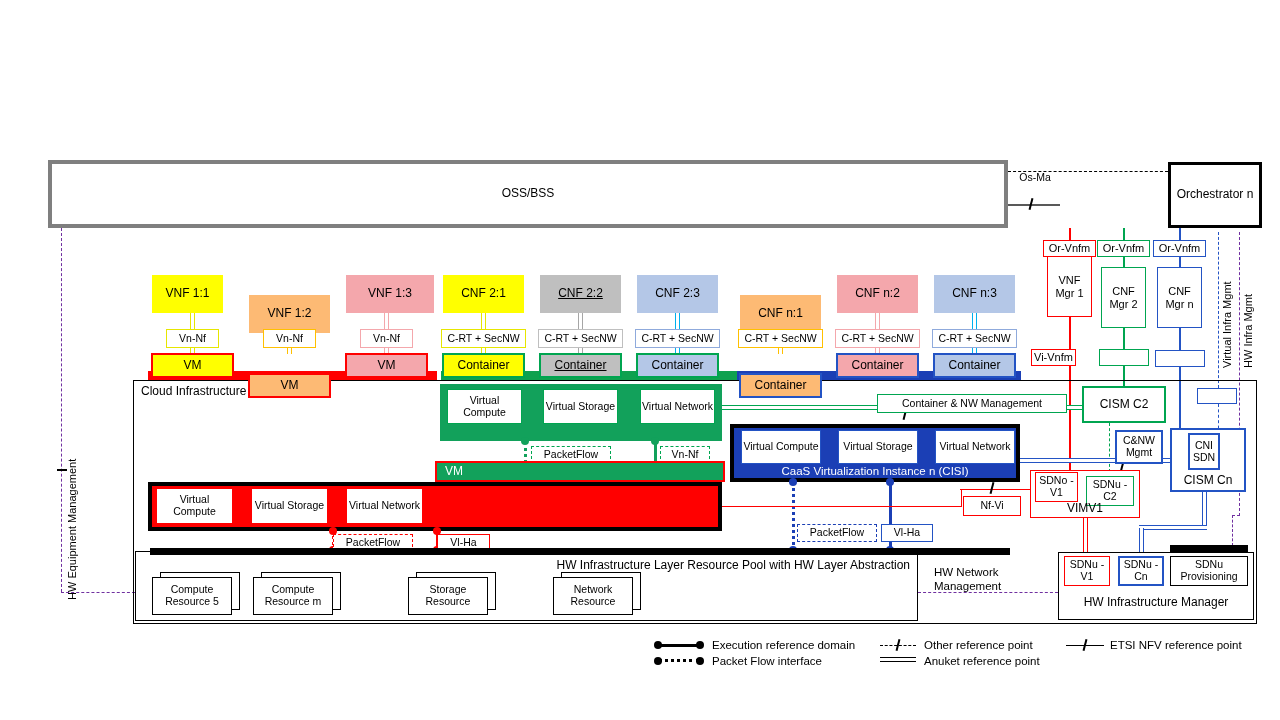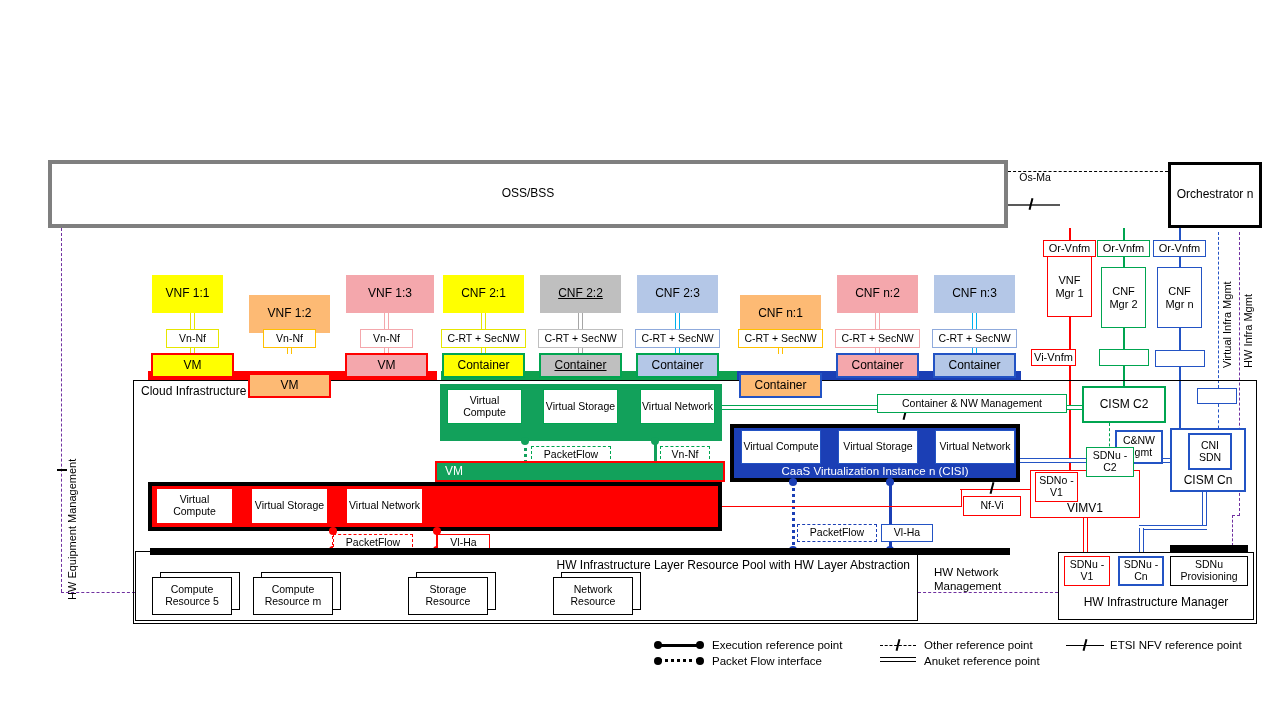--- a/index.html
+++ b/index.html
@@ -174,27 +174,27 @@
   <div class="a tick" style="left:904px;top:408px;"></div>
   <div class="a bx f10 b-grn" style="left:877px;top:394px;width:190px;height:19px;border-width:1px;">Container &amp; NW Management</div>
   <div class="a bx f12 b-grn" style="left:1082px;top:386px;width:84px;height:37px;border-width:2px;">CISM C2</div>
   <div class="a" style="left:1109px;top:423px;height:49px;border-left:1.5px dashed #00A550;"></div>
 
   <div class="a dlh b-blu" style="left:1020px;top:458px;width:150px;"></div>
   <div class="a tick" style="left:1121px;top:461px;"></div>
   <div class="a bx f10 b-blu" style="left:1115px;top:430px;width:48px;height:34px;border-width:2px;">C&amp;NW Mgmt</div>
 
   <div class="a bx b-blu" style="left:1170px;top:428px;width:76px;height:64px;border-width:2px;"></div>
-  <div class="a bx f10 b-blu" style="left:1188px;top:433px;width:44px;height:37px;border-width:2px;">CNI SDN</div>
+  <div class="a bx f10 b-blu" style="left:1188px;top:433px;width:32px;height:37px;border-width:2px;">CNI SDN</div>
   <div class="a bx nob f12" style="left:1172px;top:472px;width:72px;height:17px;">CISM Cn</div>
   <div class="a bx b-blu" style="left:1197px;top:388px;width:40px;height:16px;"></div>
 
   <div class="a bx b-red" style="left:1030px;top:470px;width:110px;height:48px;"></div>
   <div class="a bx f10 b-red" style="left:1035px;top:472px;width:43px;height:30px;">SDNo -V1</div>
-  <div class="a bx f10 b-grn" style="left:1086px;top:447px;width:48px;height:30px;">SDNu -C2</div>
+  <div class="a bx f10 b-grn" style="left:1086px;top:476px;width:48px;height:30px;">SDNu -C2</div>
   <div class="a bx nob f12" style="left:1030px;top:501px;width:110px;height:15px;">VIMV1</div>
 
   <div class="a dlv b-red" style="left:1083px;top:518px;height:38px;"></div>
   <div class="a dlv b-blu" style="left:1202px;top:492px;height:38px;"></div>
   <div class="a dlh b-blu" style="left:1139px;top:525px;width:68px;"></div>
   <div class="a dlv b-blu" style="left:1139px;top:528px;height:28px;"></div>
 
   <div class="a" style="left:135px;top:551px;width:783px;height:70px;border:1.25px solid #000;"></div>
   <div class="a" style="left:150px;top:548px;width:860px;height:7px;background:#000;"></div>
   <div class="a bx nob f12 right" style="left:420px;top:558px;width:490px;height:15px;">HW Infrastructure Layer Resource Pool with HW Layer Abstraction</div>
@@ -215,21 +215,21 @@
   <div class="a bx f10 b-red" style="left:1064px;top:556px;width:46px;height:30px;">SDNu -V1</div>
   <div class="a bx f10 b-blu" style="left:1118px;top:556px;width:46px;height:30px;border-width:2px;">SDNu -Cn</div>
   <div class="a" style="left:1170px;top:545px;width:78px;height:8px;background:#000;"></div>
   <div class="a bx f10" style="left:1170px;top:556px;width:78px;height:30px;border-width:1.25px;">SDNu Provisioning</div>
   <div class="a bx nob f12" style="left:1060px;top:594px;width:192px;height:18px;">HW Infrastructure Manager</div>
 
 
   <div class="a" style="left:658px;top:644px;width:42px;height:3px;background:#000;"></div>
   <div class="a dot" style="left:654px;top:641px;background:#000;"></div>
   <div class="a dot" style="left:696px;top:641px;background:#000;"></div>
-  <div class="a bx nob left" style="left:712px;top:638px;width:160px;height:14px;font-size:11.5px;">Execution reference point</div>
+  <div class="a bx nob left" style="left:712px;top:638px;width:160px;height:14px;font-size:11.5px;">Execution reference domain</div>
 
   <div class="a" style="left:658px;top:659px;width:42px;border-top:3px dotted #000;"></div>
   <div class="a dot" style="left:654px;top:657px;background:#000;"></div>
   <div class="a dot" style="left:696px;top:657px;background:#000;"></div>
   <div class="a bx nob left" style="left:712px;top:654px;width:160px;height:14px;font-size:11.5px;">Packet Flow interface</div>
 
   <div class="a" style="left:880px;top:645px;width:36px;border-top:1.5px dashed #000;"></div>
   <div class="a tick" style="left:897px;top:639px;"></div>
   <div class="a bx nob left" style="left:924px;top:638px;width:140px;height:14px;font-size:11.5px;">Other reference point</div>
 

